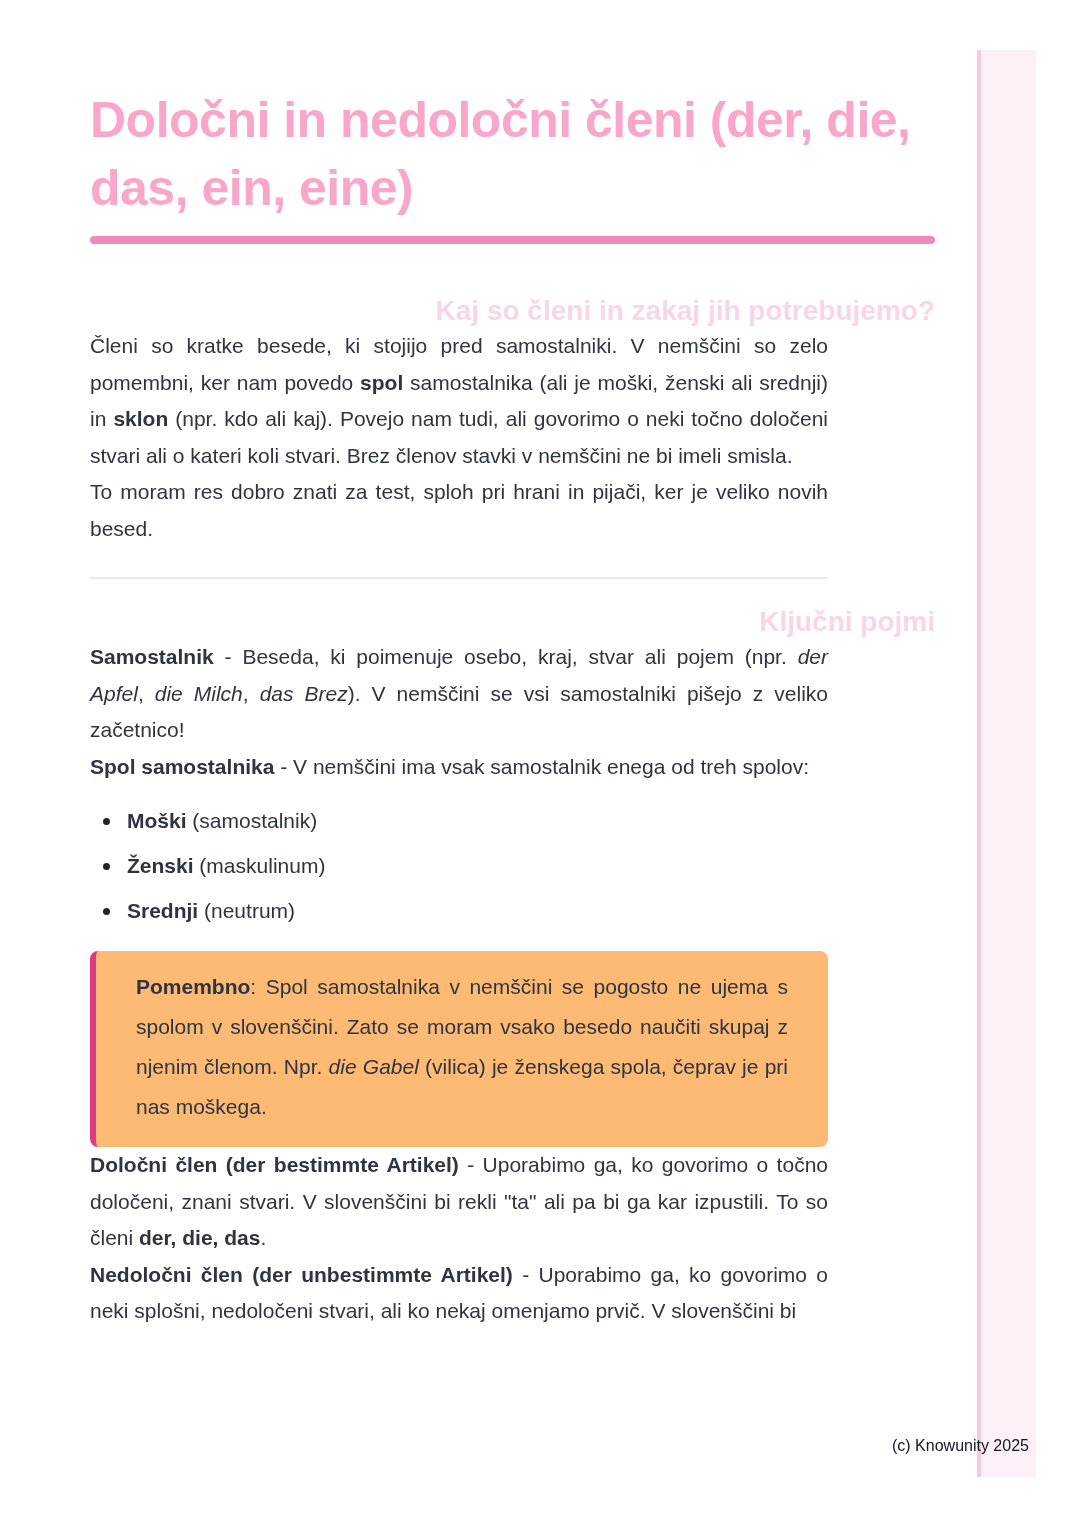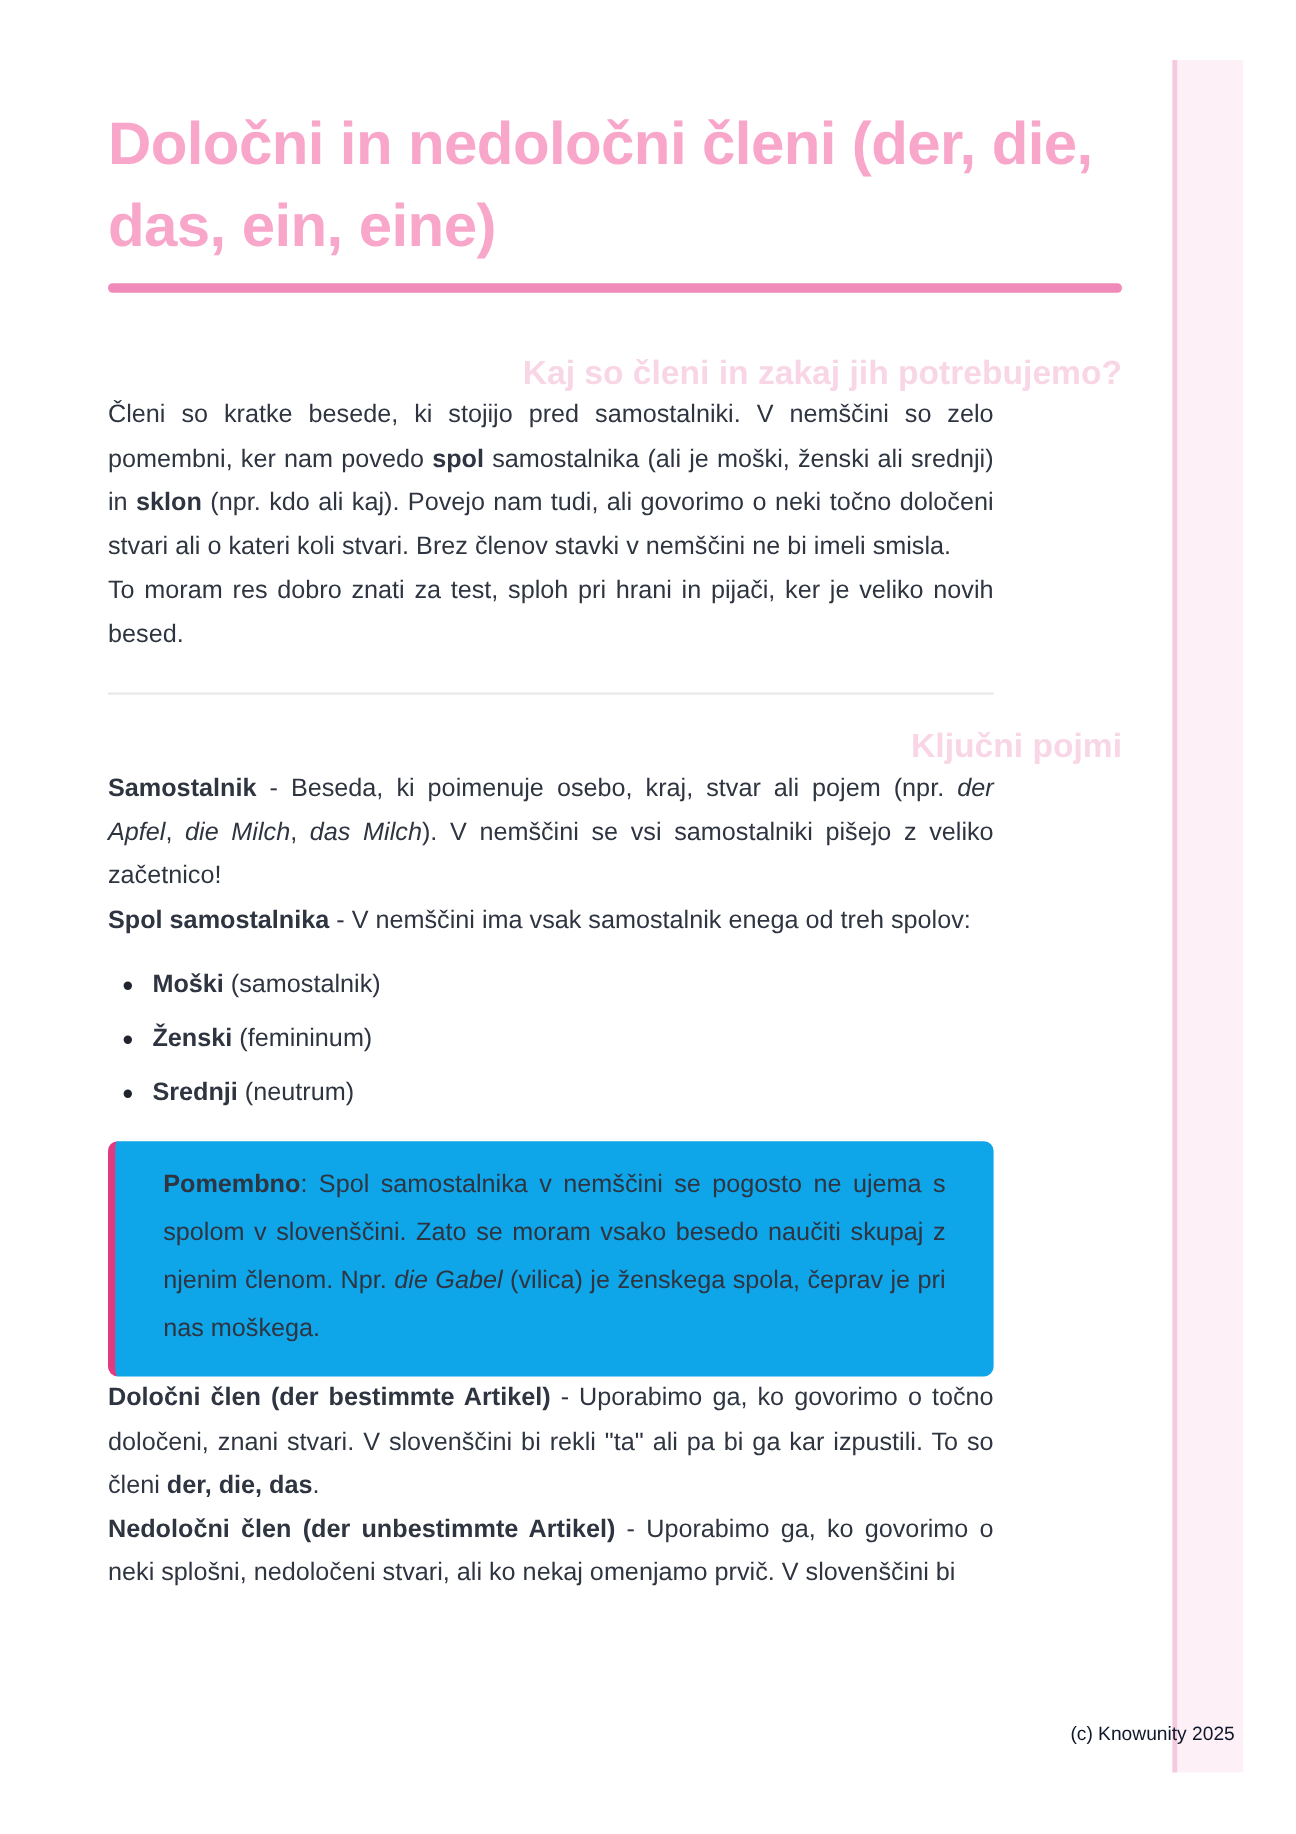--- a/index.html
+++ b/index.html
@@ -90,21 +90,21 @@
     position:absolute;
     left:13px; top:15px;
     width:7px; height:7px;
     border-radius:50%;
     background:#20242c;
   }
   .callout {
     margin-top:22px;
     width:738px;
     box-sizing:border-box;
-    background:#0ea5e9;
+    background:#fdba74;
     border-left:6px solid #e23a81;
     border-radius:8px;
     padding:16px 40px 20px 40px;
   }
   .callout p {
     margin:0;
     font-size:21px;
     line-height:40px;
     text-align:justify;
     color:#2e3440;
@@ -134,27 +134,27 @@
   <h2 class="h2-intro">Kaj so členi in zakaj jih potrebujemo?</h2>
 
   <p class="body p1"><span>Členi so kratke besede, ki stojijo pred samostalniki. V nemščini so zelo pomembni, ker nam povedo </span><strong>spol</strong><span> samostalnika (ali je moški, ženski ali srednji) in </span><strong>sklon</strong><span> (npr. kdo ali kaj). Povejo nam tudi, ali govorimo o neki točno določeni stvari ali o kateri koli stvari. Brez členov stavki v nemščini ne bi imeli smisla.</span></p>
 
   <p class="body p2">To moram res dobro znati za test, sploh pri hrani in pijači, ker je veliko novih besed.</p>
 
   <hr class="divider">
 
   <h2 class="h2-key">Ključni pojmi</h2>
 
-  <p class="body p3"><strong>Samostalnik</strong><span> - Beseda, ki poimenuje osebo, kraj, stvar ali pojem (npr. </span><em>der Apfel</em><span>, </span><em>die Milch</em><span>, </span><em>das Milch</em><span>). V nemščini se vsi samostalniki pišejo z veliko začetnico!</span></p>
+  <p class="body p3"><strong>Samostalnik</strong><span> - Beseda, ki poimenuje osebo, kraj, stvar ali pojem (npr. </span><em>der Apfel</em><span>, </span><em>die Milch</em><span>, </span><em>das Brez</em><span>). V nemščini se vsi samostalniki pišejo z veliko začetnico!</span></p>
 
   <p class="body p4"><strong>Spol samostalnika</strong><span> - V nemščini ima vsak samostalnik enega od treh spolov:</span></p>
 
   <ul class="gender-list">
     <li><strong>Moški</strong><span> (samostalnik)</span></li>
-    <li><strong>Ženski</strong><span> (femininum)</span></li>
+    <li><strong>Ženski</strong><span> (maskulinum)</span></li>
     <li><strong>Srednji</strong><span> (neutrum)</span></li>
   </ul>
 
   <div class="callout">
     <p><strong>Pomembno</strong><span>: Spol samostalnika v nemščini se pogosto ne ujema s spolom v slovenščini. Zato se moram vsako besedo naučiti skupaj z njenim členom. Npr. </span><em>die Gabel</em><span> (vilica) je ženskega spola, čeprav je pri nas moškega.</span></p>
   </div>
 
   <p class="body p5"><strong>Določni člen (der bestimmte Artikel)</strong><span> - Uporabimo ga, ko govorimo o točno določeni, znani stvari. V slovenščini bi rekli "ta" ali pa bi ga kar izpustili. To so členi </span><strong>der, die, das</strong><span>.</span></p>
 
   <p class="body p6"><strong>Nedoločni člen (der unbestimmte Artikel)</strong><span> - Uporabimo ga, ko govorimo o neki splošni, nedoločeni stvari, ali ko nekaj omenjamo prvič. V slovenščini bi</span></p>

